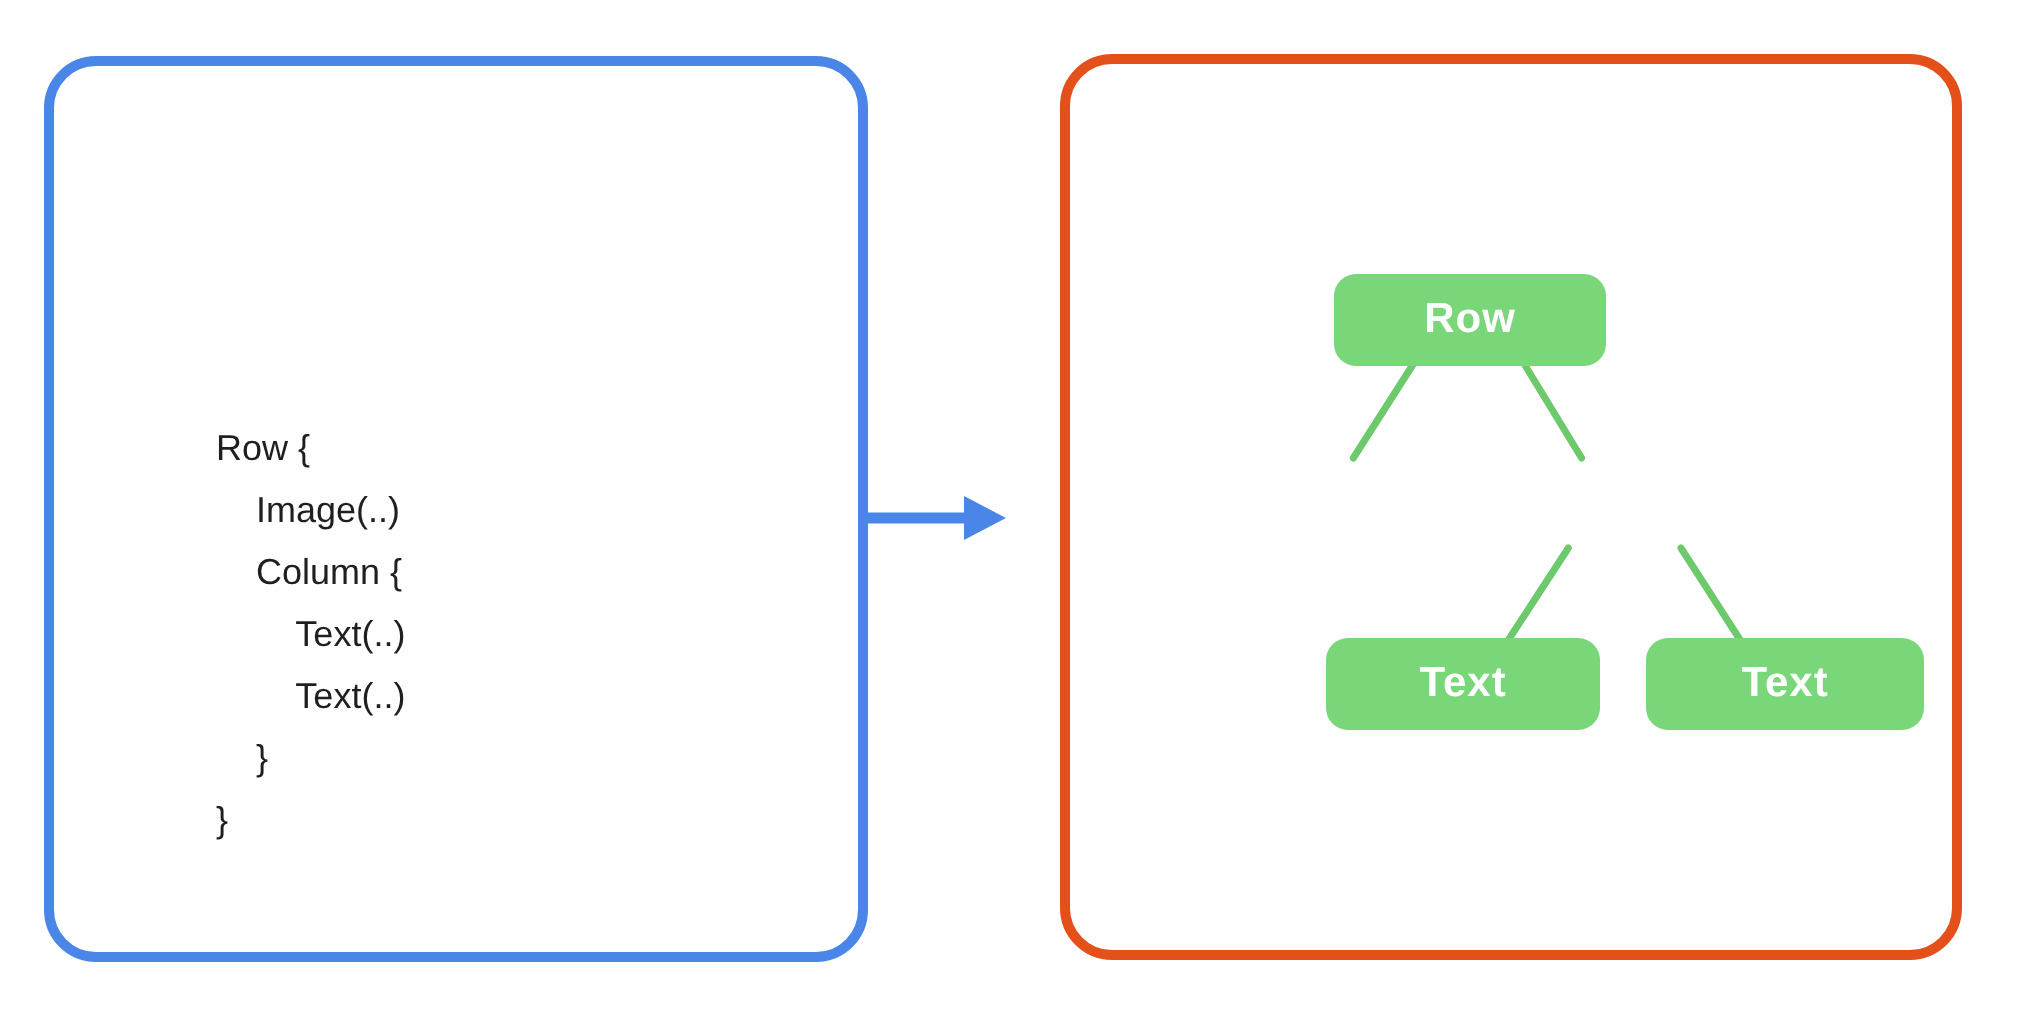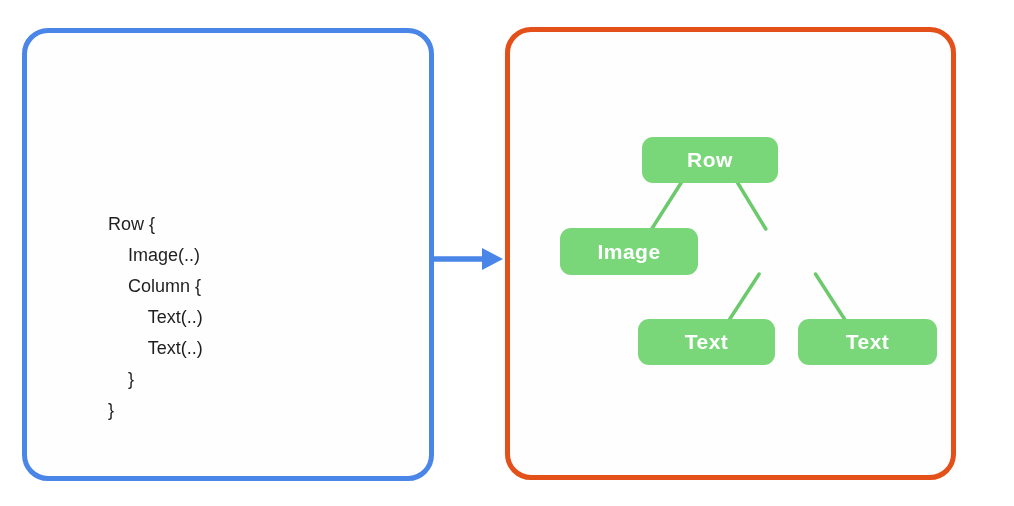--- a/index.html
+++ b/index.html
@@ -31,21 +31,21 @@
     font-size:18px;line-height:31px;
     color:var(--code);
     white-space:pre;
   }
 
   
   .flow-arrow{position:absolute;left:432px;top:244px;width:72px;height:30px;}
 
   
   .tree-panel{
-    left:505px;top:27px;width:451px;height:453px;
+    left:530px;top:27px;width:451px;height:453px;
     border:5px solid var(--orange);
   }
   .tree-edges{position:absolute;left:0;top:0;width:479px;height:443px;}
   .tnode{
     position:absolute;
     background:var(--green);
     border-radius:11px;
     color:var(--nodetext);
     font-weight:700;
     font-size:21px;
@@ -77,21 +77,20 @@
   <div class="panel tree-panel">
     <svg class="tree-edges" viewBox="0 0 479 443" xmlns="http://www.w3.org/2000/svg">
         <line x1="171.65" y1="150" x2="141.68" y2="197" stroke="#6cc96c" stroke-width="3.5" stroke-linecap="round"></line>
         <line x1="227.125" y1="150" x2="255.8" y2="197" stroke="#6cc96c" stroke-width="3.5" stroke-linecap="round"></line>
         <line x1="249.15" y1="242" x2="219.18" y2="288" stroke="#6cc96c" stroke-width="3.5" stroke-linecap="round"></line>
         <line x1="305.5" y1="242" x2="335.1" y2="288" stroke="#6cc96c" stroke-width="3.5" stroke-linecap="round"></line>
       </svg>
 
     <div class="tnode" style="left: 132px; top: 105px; width: 136px; height: 46px;">Row</div>
 
-    <div class="tnode" style="left: 50px; top: 196px; width: 138px; height: 47px;">Image</div>
 
 
     <div class="tnode" style="left: 128px; top: 287px; width: 137px; height: 46px;">Text</div>
 
     <div class="tnode" style="left: 288px; top: 287px; width: 139px; height: 46px;">Text</div>
   </div>
 
 </div>
 
 </body></html>

